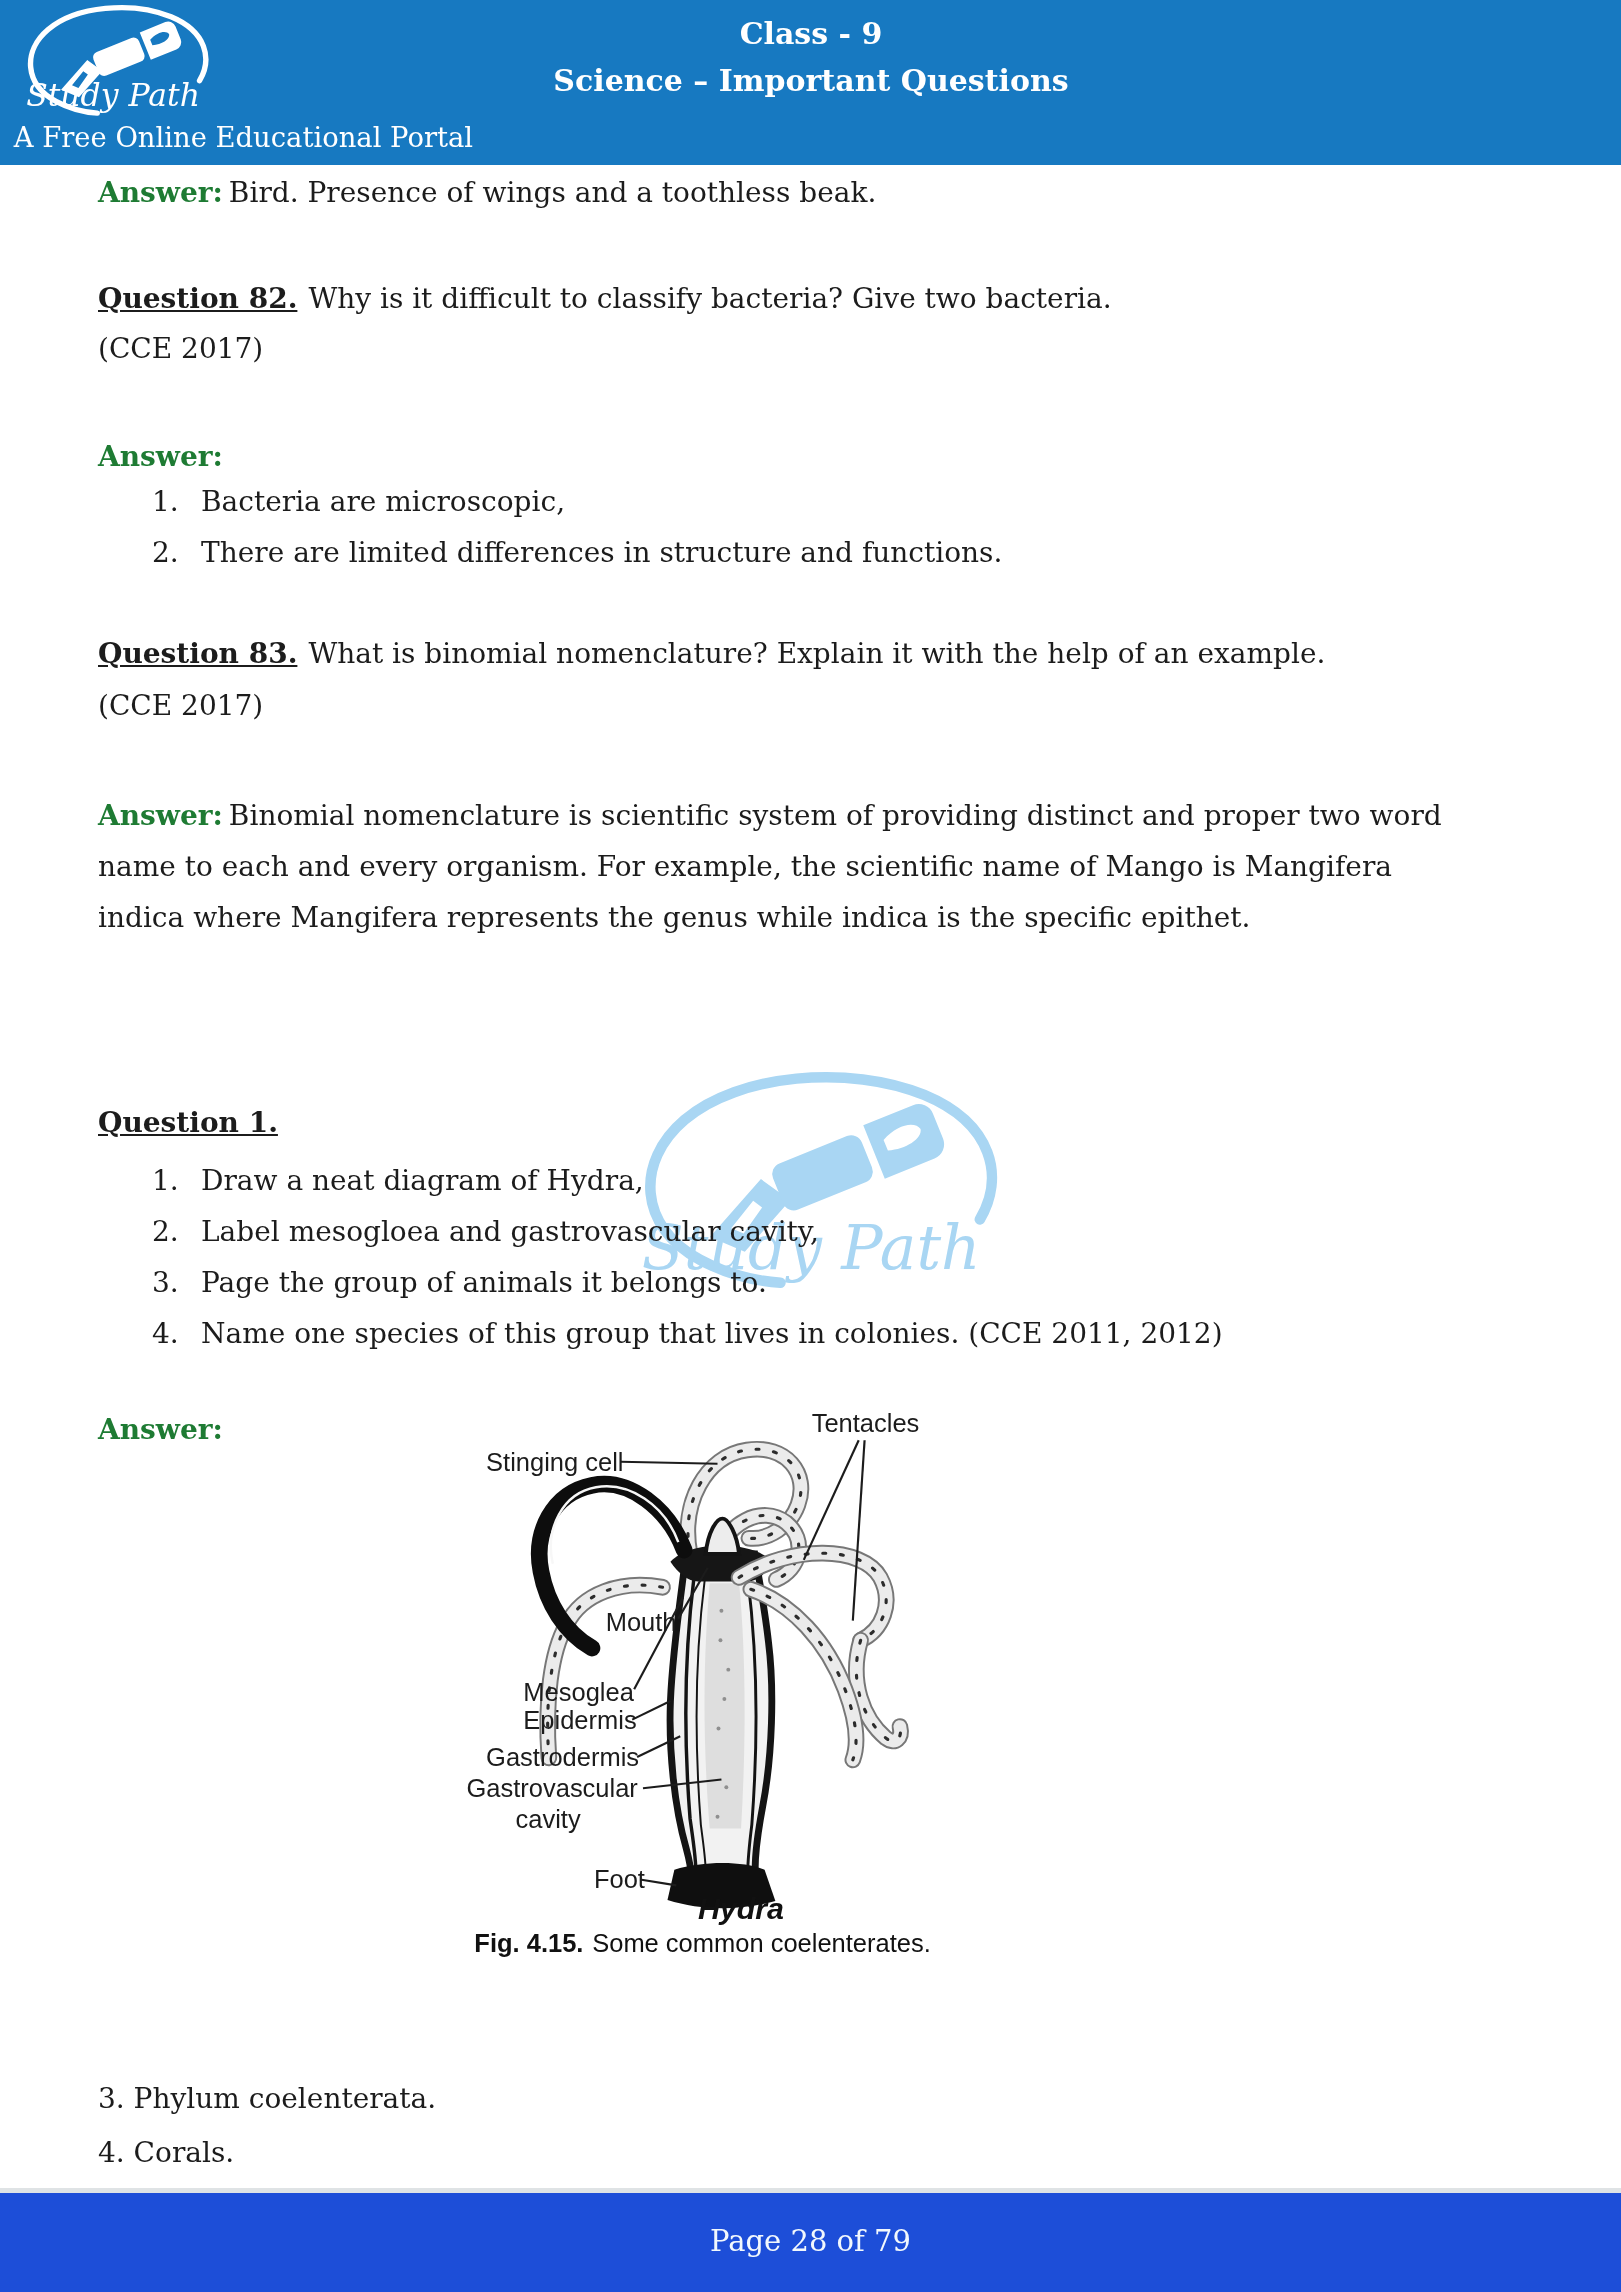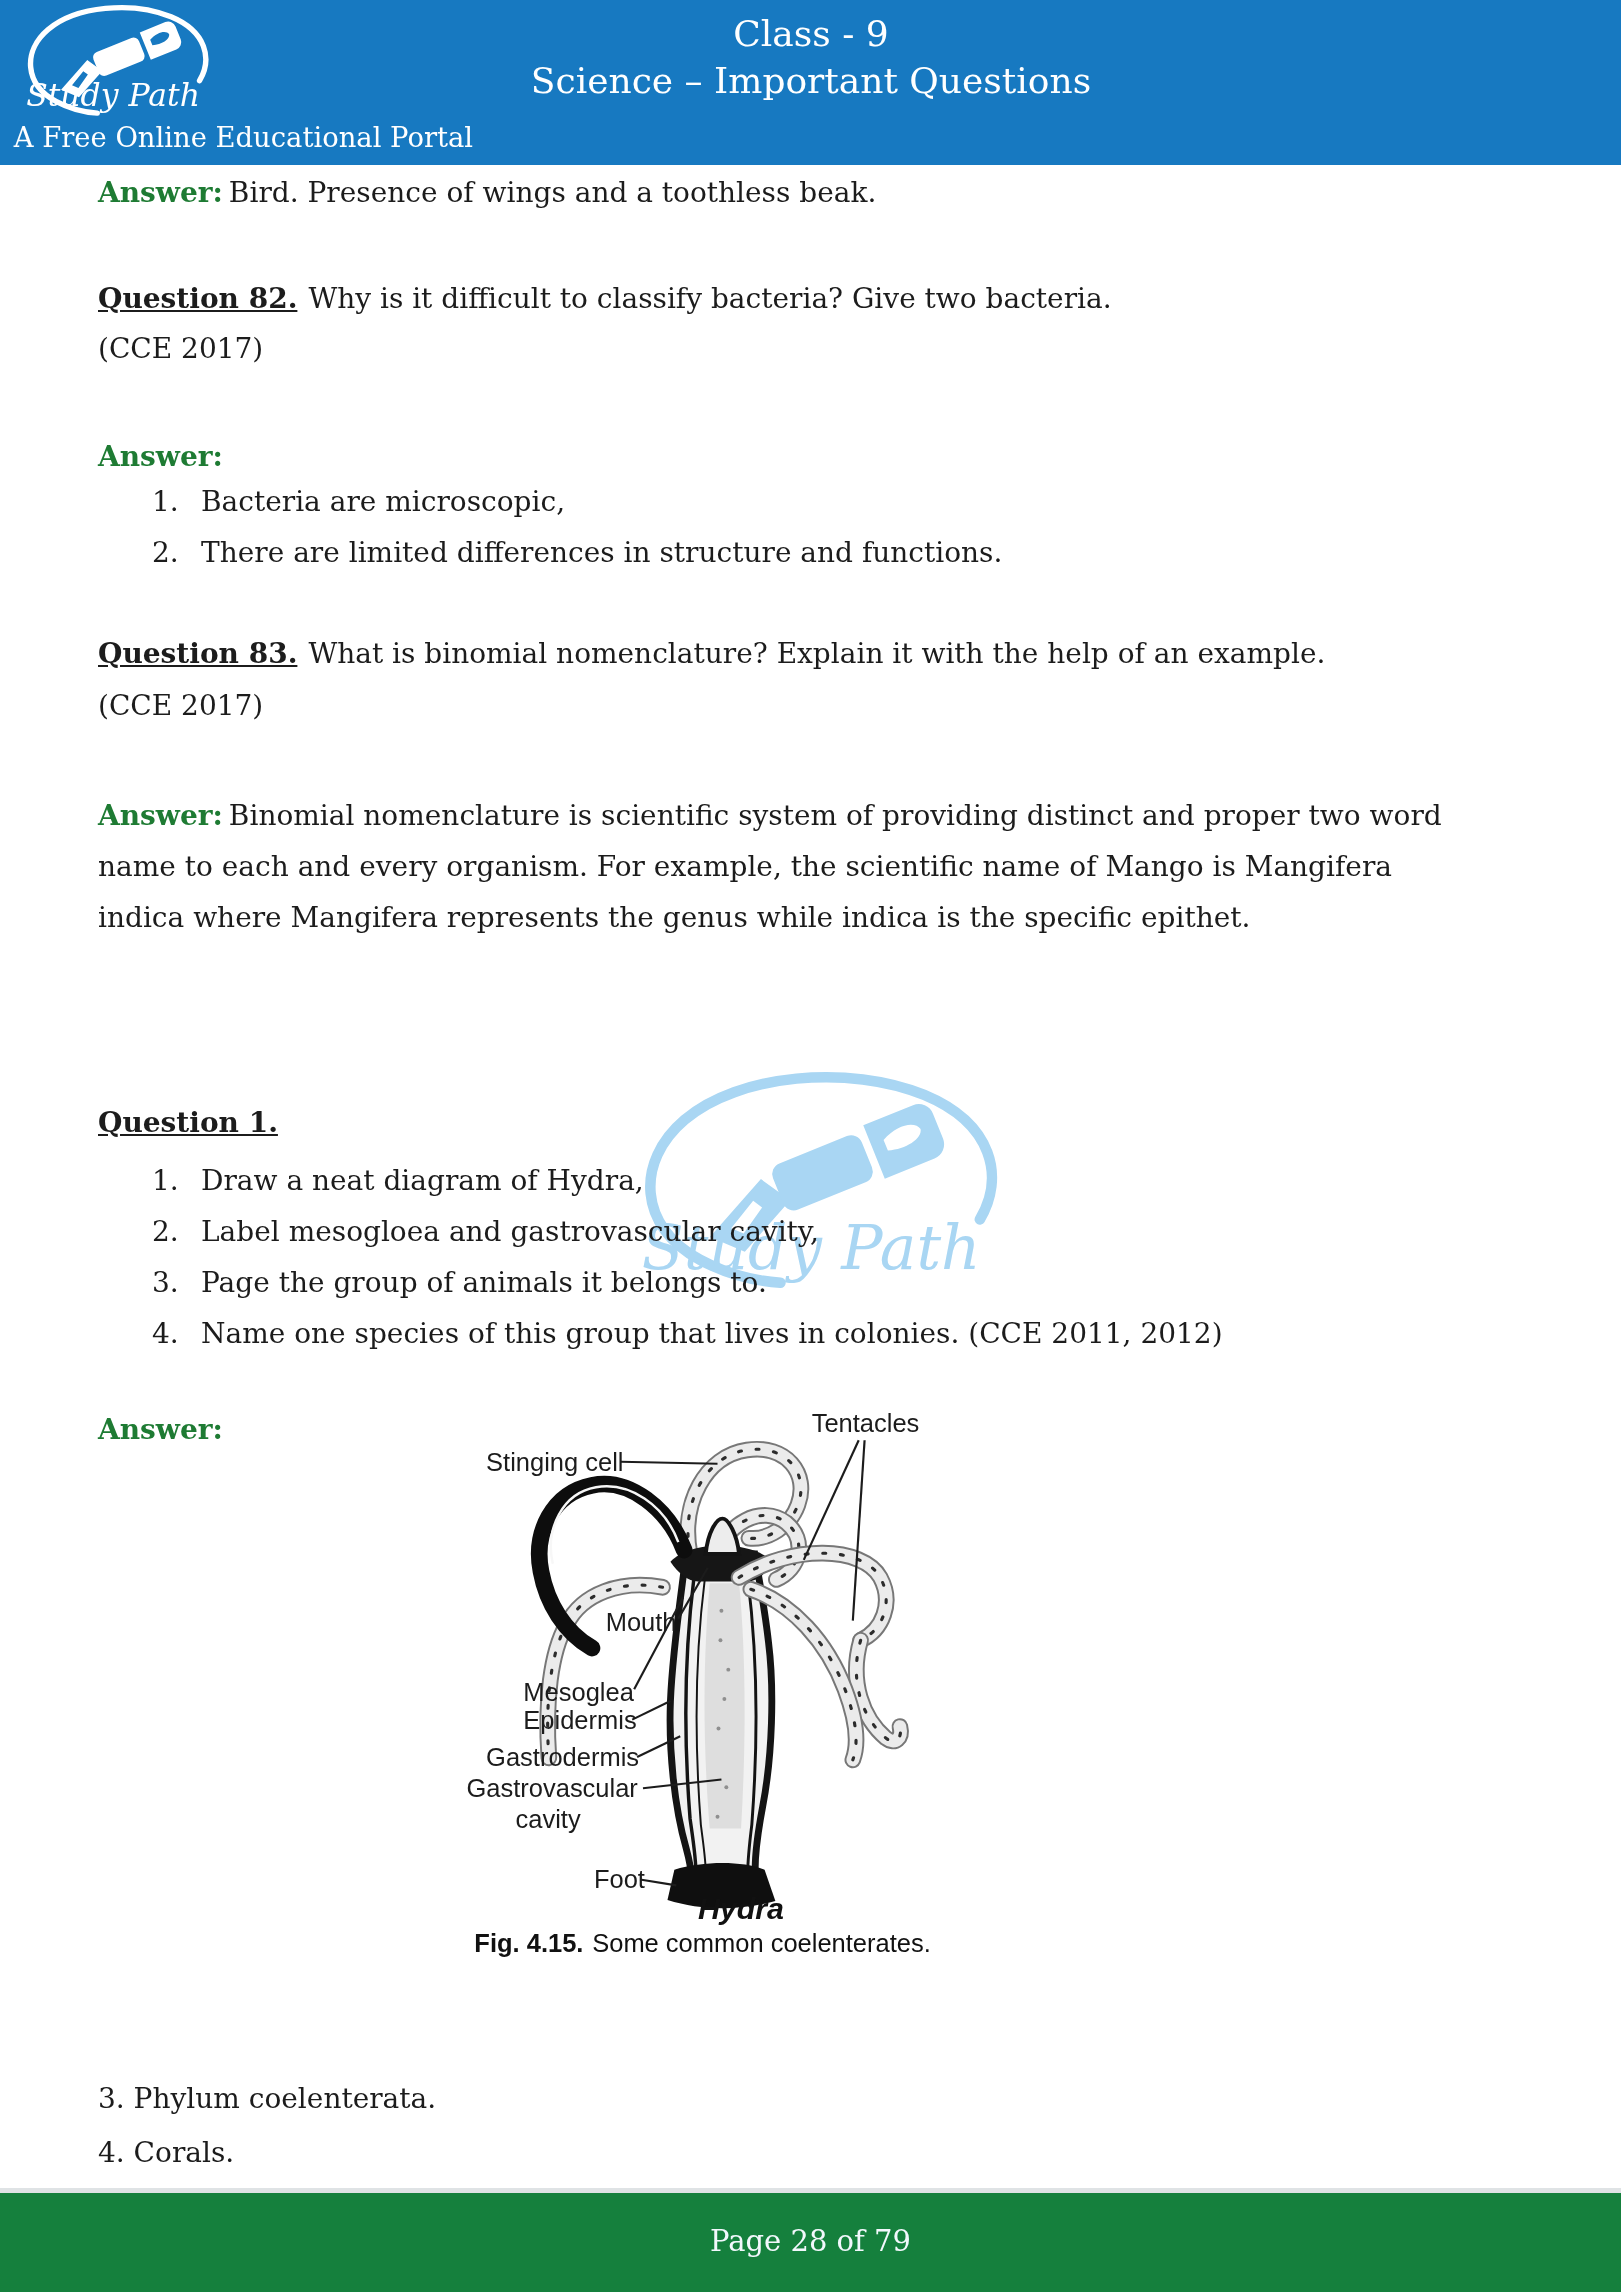--- a/index.html
+++ b/index.html
@@ -15,22 +15,22 @@
     position:absolute; left:0; top:0; width:1621px; height:165px;
     background:#1779C1;
   }
   .logo-svg { position:absolute; left:15.7px; top:3.9px; width:198px; height:118px; color:#ffffff; }
   .tagline {
     position:absolute; left:13.7px; top:122px; width:461px;
     color:#ffffff; font-size:27.4px; white-space:nowrap;
   }
   .header-center {
     position:absolute; left:321px; top:9.8px; width:980px;
-    text-align:center; color:#ffffff; font-weight:normal;
-    font-size:36px; line-height:47px;
+    text-align:center; color:#ffffff; font-weight:bold;
+    font-size:30px; line-height:47px;
   }
 
   
   .watermark {
     position:absolute; left:623px; top:1070px; width:384px; height:230px;
     color:#A9D6F3; z-index:0;
   }
 
   
   .line {
@@ -57,21 +57,21 @@
   .fig-cap   { font-family:"Liberation Sans", sans-serif; font-size:26px; fill:#111; }
   .leader    { stroke:#1c1c1c; stroke-width:2.2; fill:none; }
   .tube-edge { stroke:#777777; stroke-width:17; fill:none; stroke-linecap:round; }
   .tube-fill { stroke:#ebebeb; stroke-width:13; fill:none; stroke-linecap:round; }
   .tube-dots { stroke:#2c2c2c; stroke-width:3.2; fill:none; stroke-linecap:round; stroke-dasharray:3 15; }
 
   
   .footer-sep { position:absolute; left:0; top:2188px; width:1621px; height:4.9px; background:#dfe3e5; }
   .footer {
     position:absolute; left:0; top:2193px; width:1621px; height:100px;
-    background:#15803d;
+    background:#1d4ed8;
   }
   .footer-text {
     position:absolute; left:0; top:31px; width:1621px; text-align:center;
     color:#f2f8fd; font-size:29px;
   }
 </style>
 </head>
 <body>
 
 <svg width="0" height="0" style="position:absolute">

